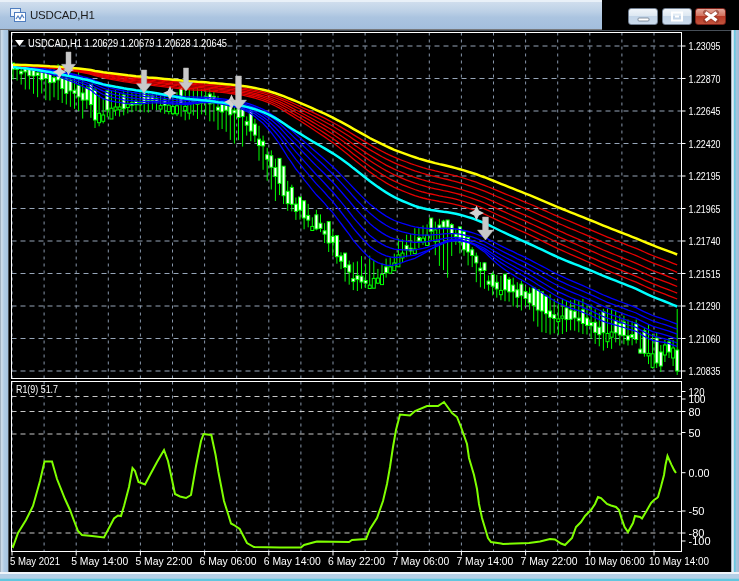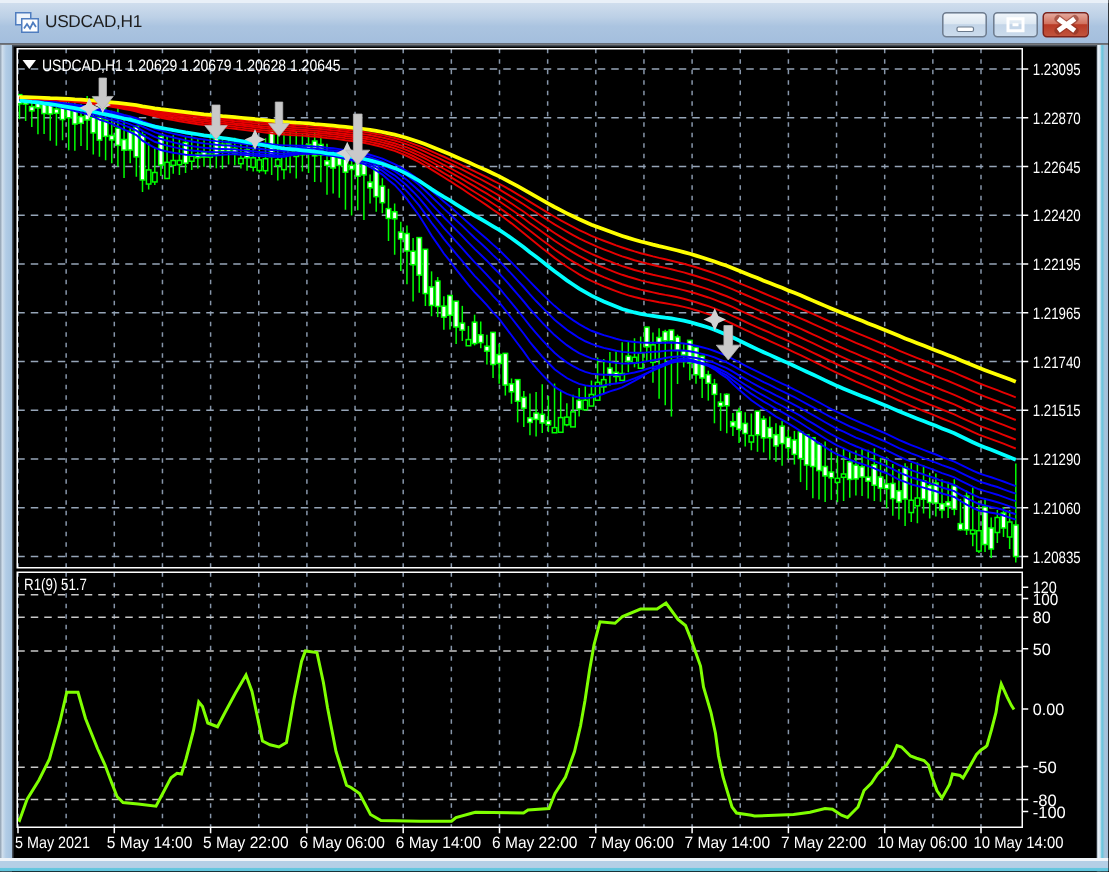--- a/index.html
+++ b/index.html
@@ -1,16 +1,16 @@
 <!DOCTYPE html>
 <html><head><meta charset="utf-8"><style>
 html,body{margin:0;padding:0;width:739px;height:581px;overflow:hidden;background:#000;}
 *{box-sizing:border-box;font-family:"Liberation Sans",sans-serif;}
 #win{position:relative;width:739px;height:581px;}
-#titlebar{position:absolute;left:0;top:0;width:739px;height:30px;
+#titlebar{position:absolute;left:0;top:0;width:602px;height:30px;
  background:linear-gradient(to bottom,#dfe9f3 0%,#cfdded 8%,#bcd0e6 40%,#abc4e0 60%,#a3bedd 100%);
  border-bottom:1px solid #77797c;}
 #titlebar .hl{position:absolute;left:0;top:0;width:100%;height:2px;background:#e9f0f8;}
 #ticon{position:absolute;left:10px;top:8px;width:16px;height:15px;}
 #ttext{position:absolute;left:30px;top:9px;font-size:11.5px;color:#1c1c1c;letter-spacing:-0.2px;}
 .btn{position:absolute;top:8px;height:17px;width:30px;border:1px solid #707e90;border-radius:3px;
  background:linear-gradient(to bottom,#f0f5fa 0%,#dde8f2 45%,#c3d5e8 50%,#cbdbec 100%);}
 #bmin{left:628px;} #bmax{left:662px;}
 #bclose{left:695px;width:31px;border:1px solid #7c221a;border-radius:3px;
  background:linear-gradient(to bottom,#e4a99c 0%,#d2725f 45%,#b93a26 50%,#c1543d 100%);}

